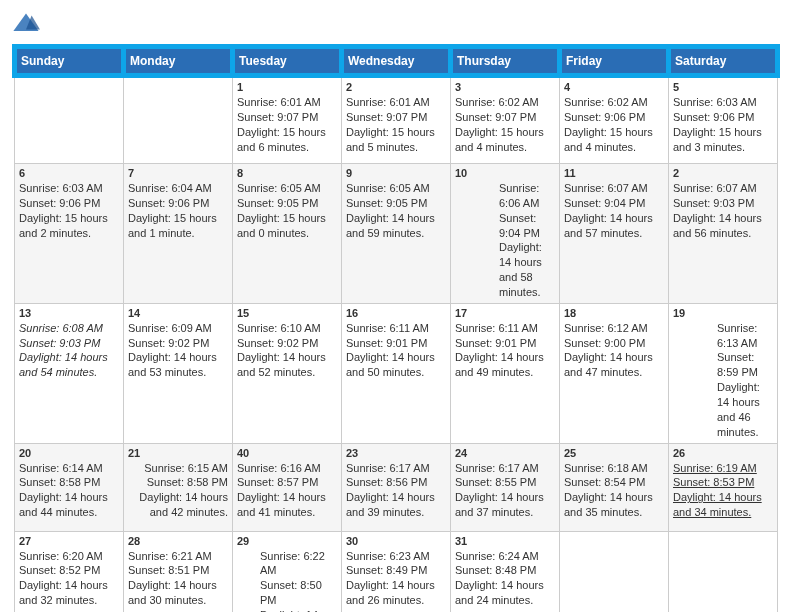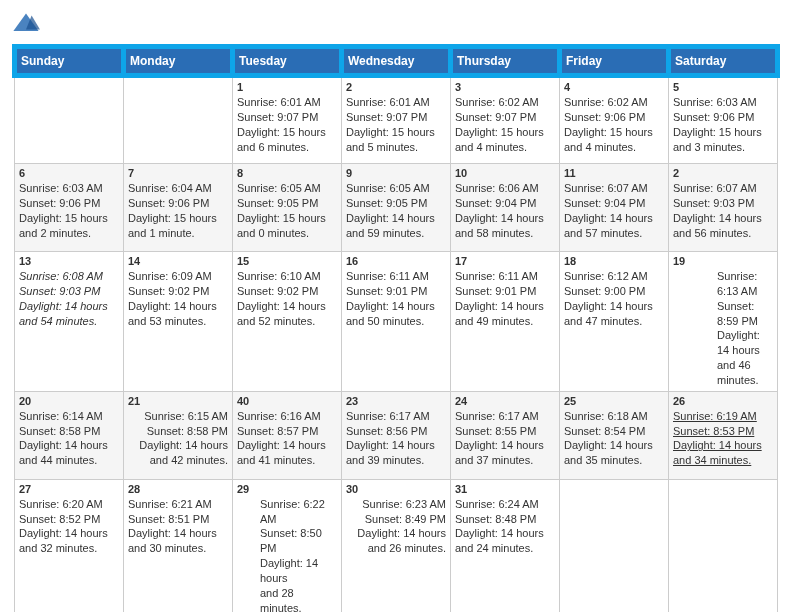--- a/index.html
+++ b/index.html
@@ -200,21 +200,21 @@
           </td>
           <td>
             <div class="day-number">9</div>
             <div class="day-detail" style="white-space: pre-line;">Sunrise: 6:05 AM
 Sunset: 9:05 PM
 Daylight: 14 hours
 and 59 minutes.</div>
           </td>
           <td>
             <div class="day-number">10</div>
-            <div class="day-detail" style="white-space: pre-line;">Sunrise: 6:06 AM
+            <div class="day-detail" style="white-space: pre-line; margin-left: 44px;">Sunrise: 6:06 AM
 Sunset: 9:04 PM
 Daylight: 14 hours
 and 58 minutes.</div>
           </td>
           <td>
             <div class="day-number">11</div>
             <div class="day-detail" style="white-space: pre-line;">Sunrise: 6:07 AM
 Sunset: 9:04 PM
 Daylight: 14 hours
 and 57 minutes.</div>
@@ -346,21 +346,21 @@
           </td>
           <td>
             <div class="day-number">29</div>
             <div class="day-detail" style="white-space: pre-line; margin-left: 23px;">Sunrise: 6:22 AM
 Sunset: 8:50 PM
 Daylight: 14 hours
 and 28 minutes.</div>
           </td>
           <td>
             <div class="day-number">30</div>
-            <div class="day-detail" style="white-space: pre-line; text-align: right;">Sunrise: 6:23 AM
+            <div class="day-detail" style="white-space: pre-line;">Sunrise: 6:23 AM
 Sunset: 8:49 PM
 Daylight: 14 hours
 and 26 minutes.</div>
           </td>
           <td>
             <div class="day-number">31</div>
             <div class="day-detail" style="white-space: pre-line;">Sunrise: 6:24 AM
 Sunset: 8:48 PM
 Daylight: 14 hours
 and 24 minutes.</div>

